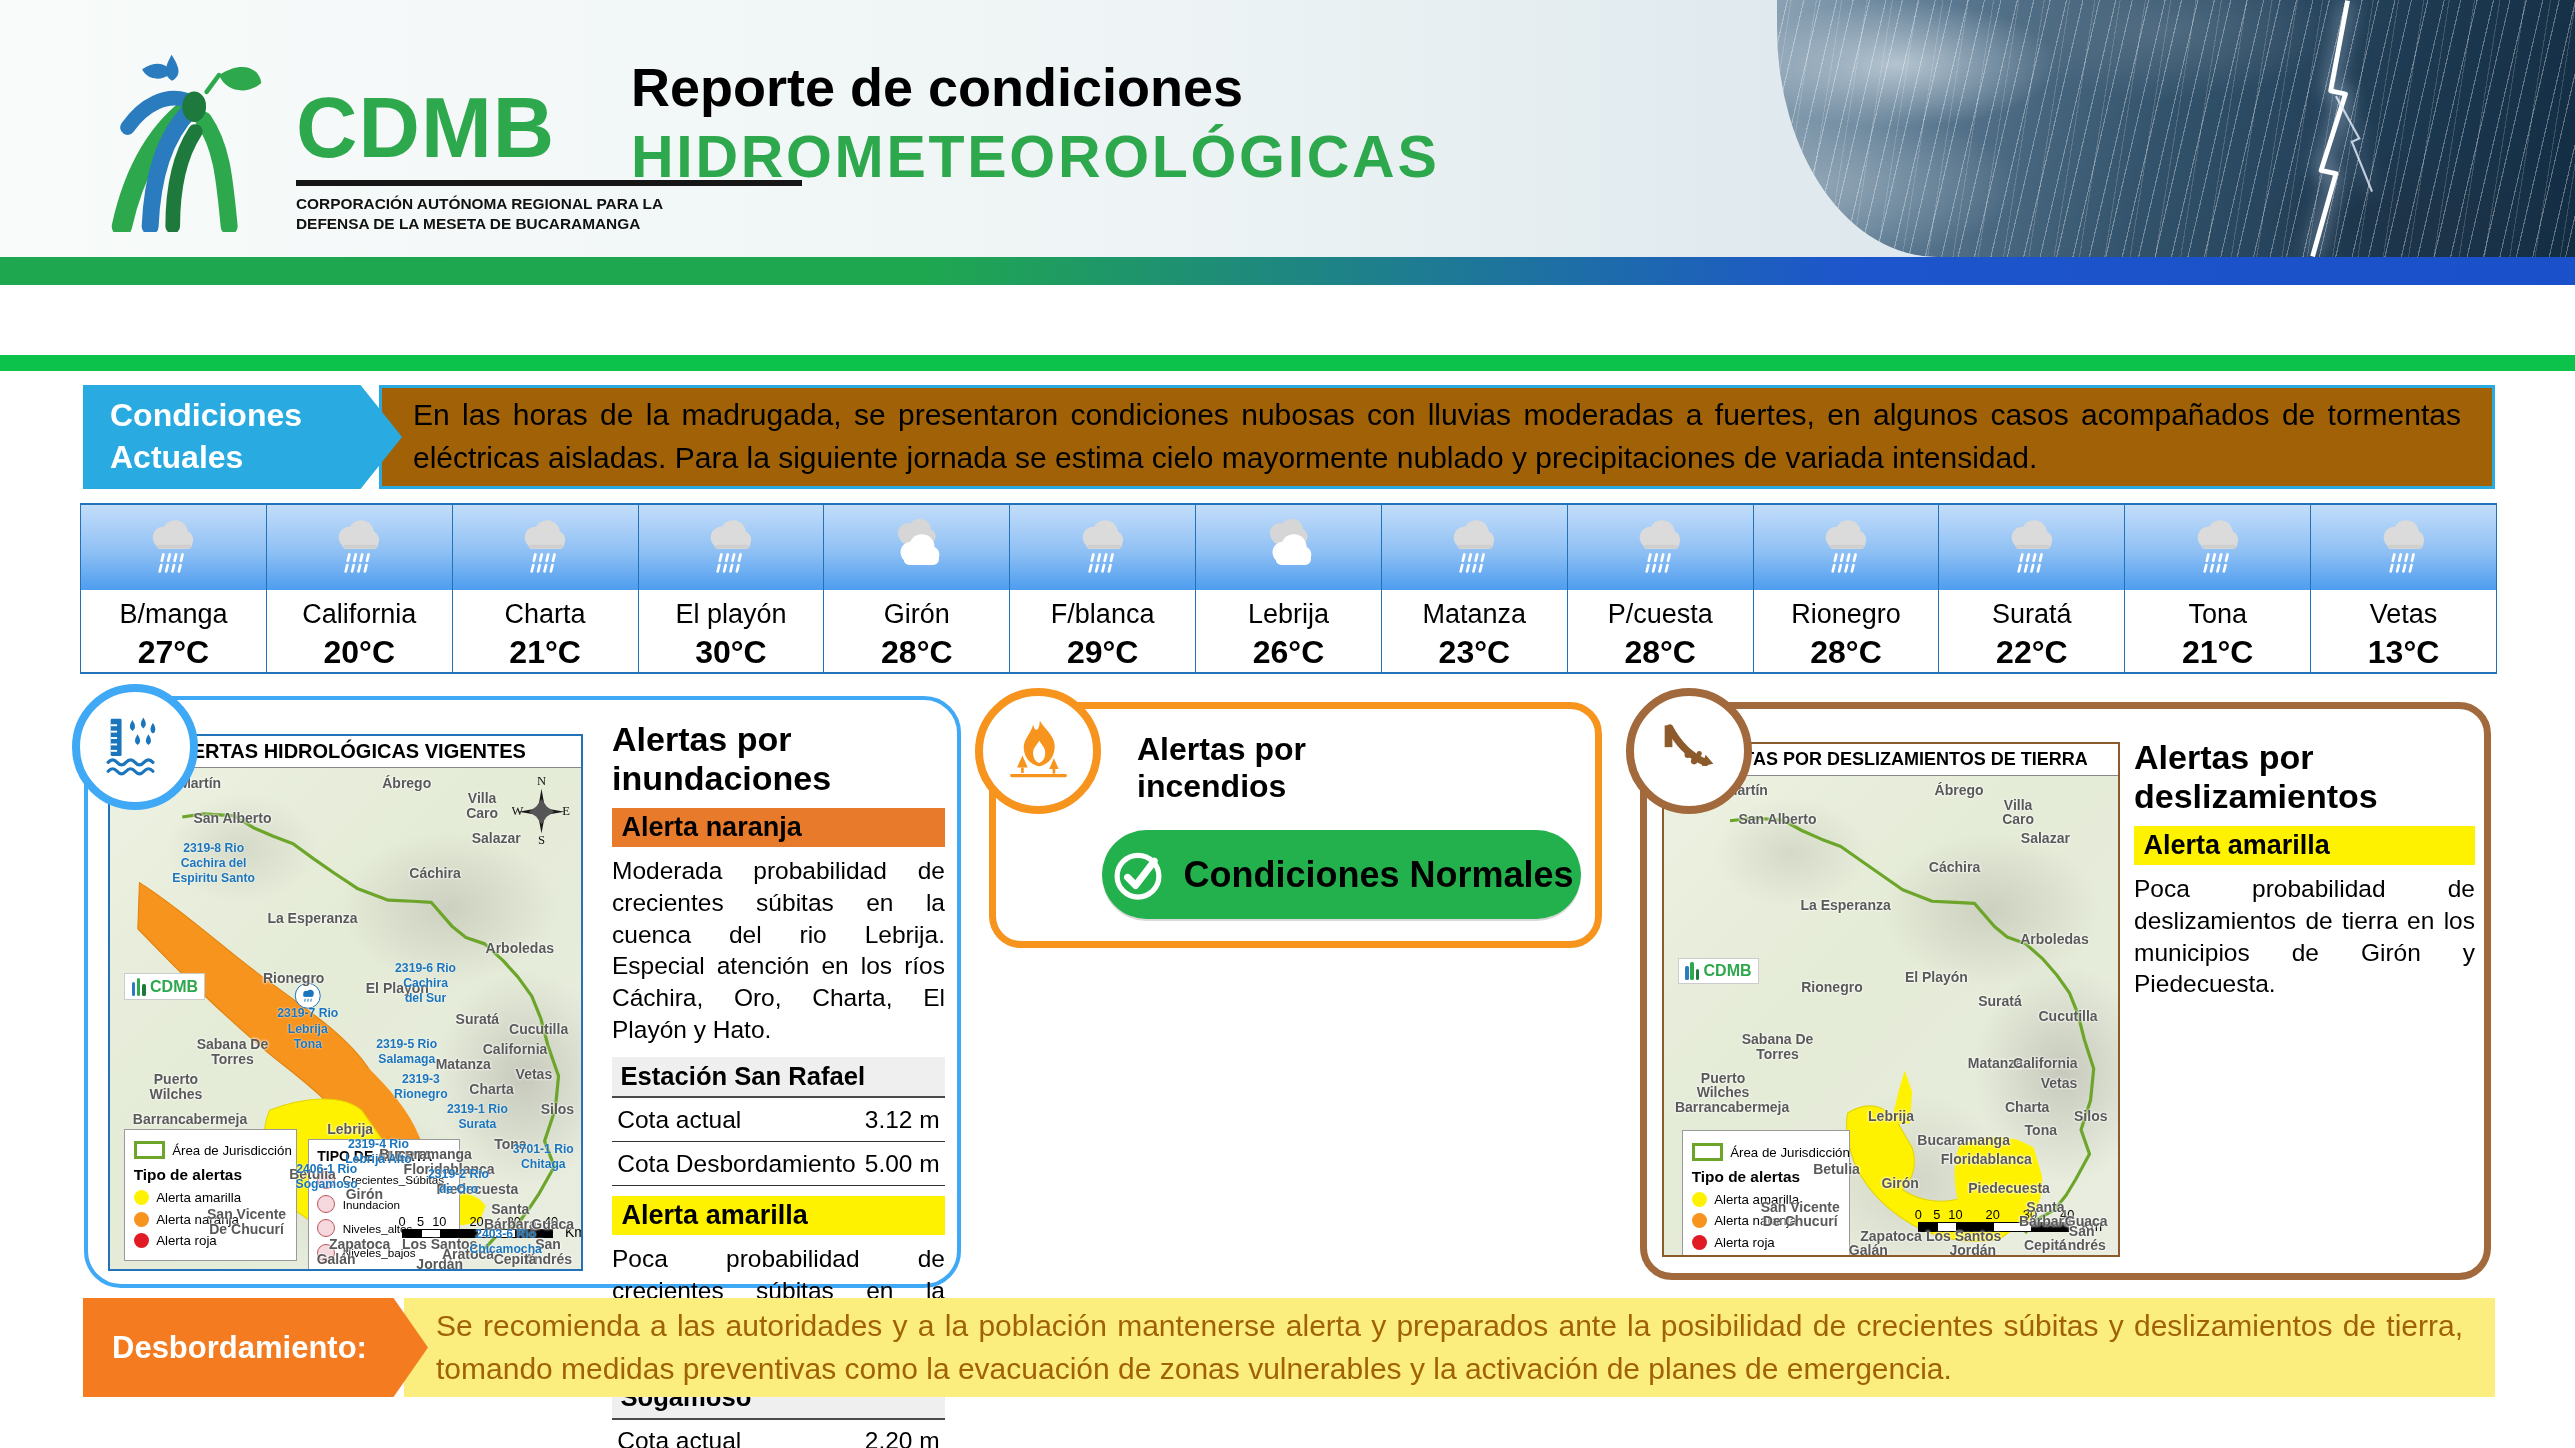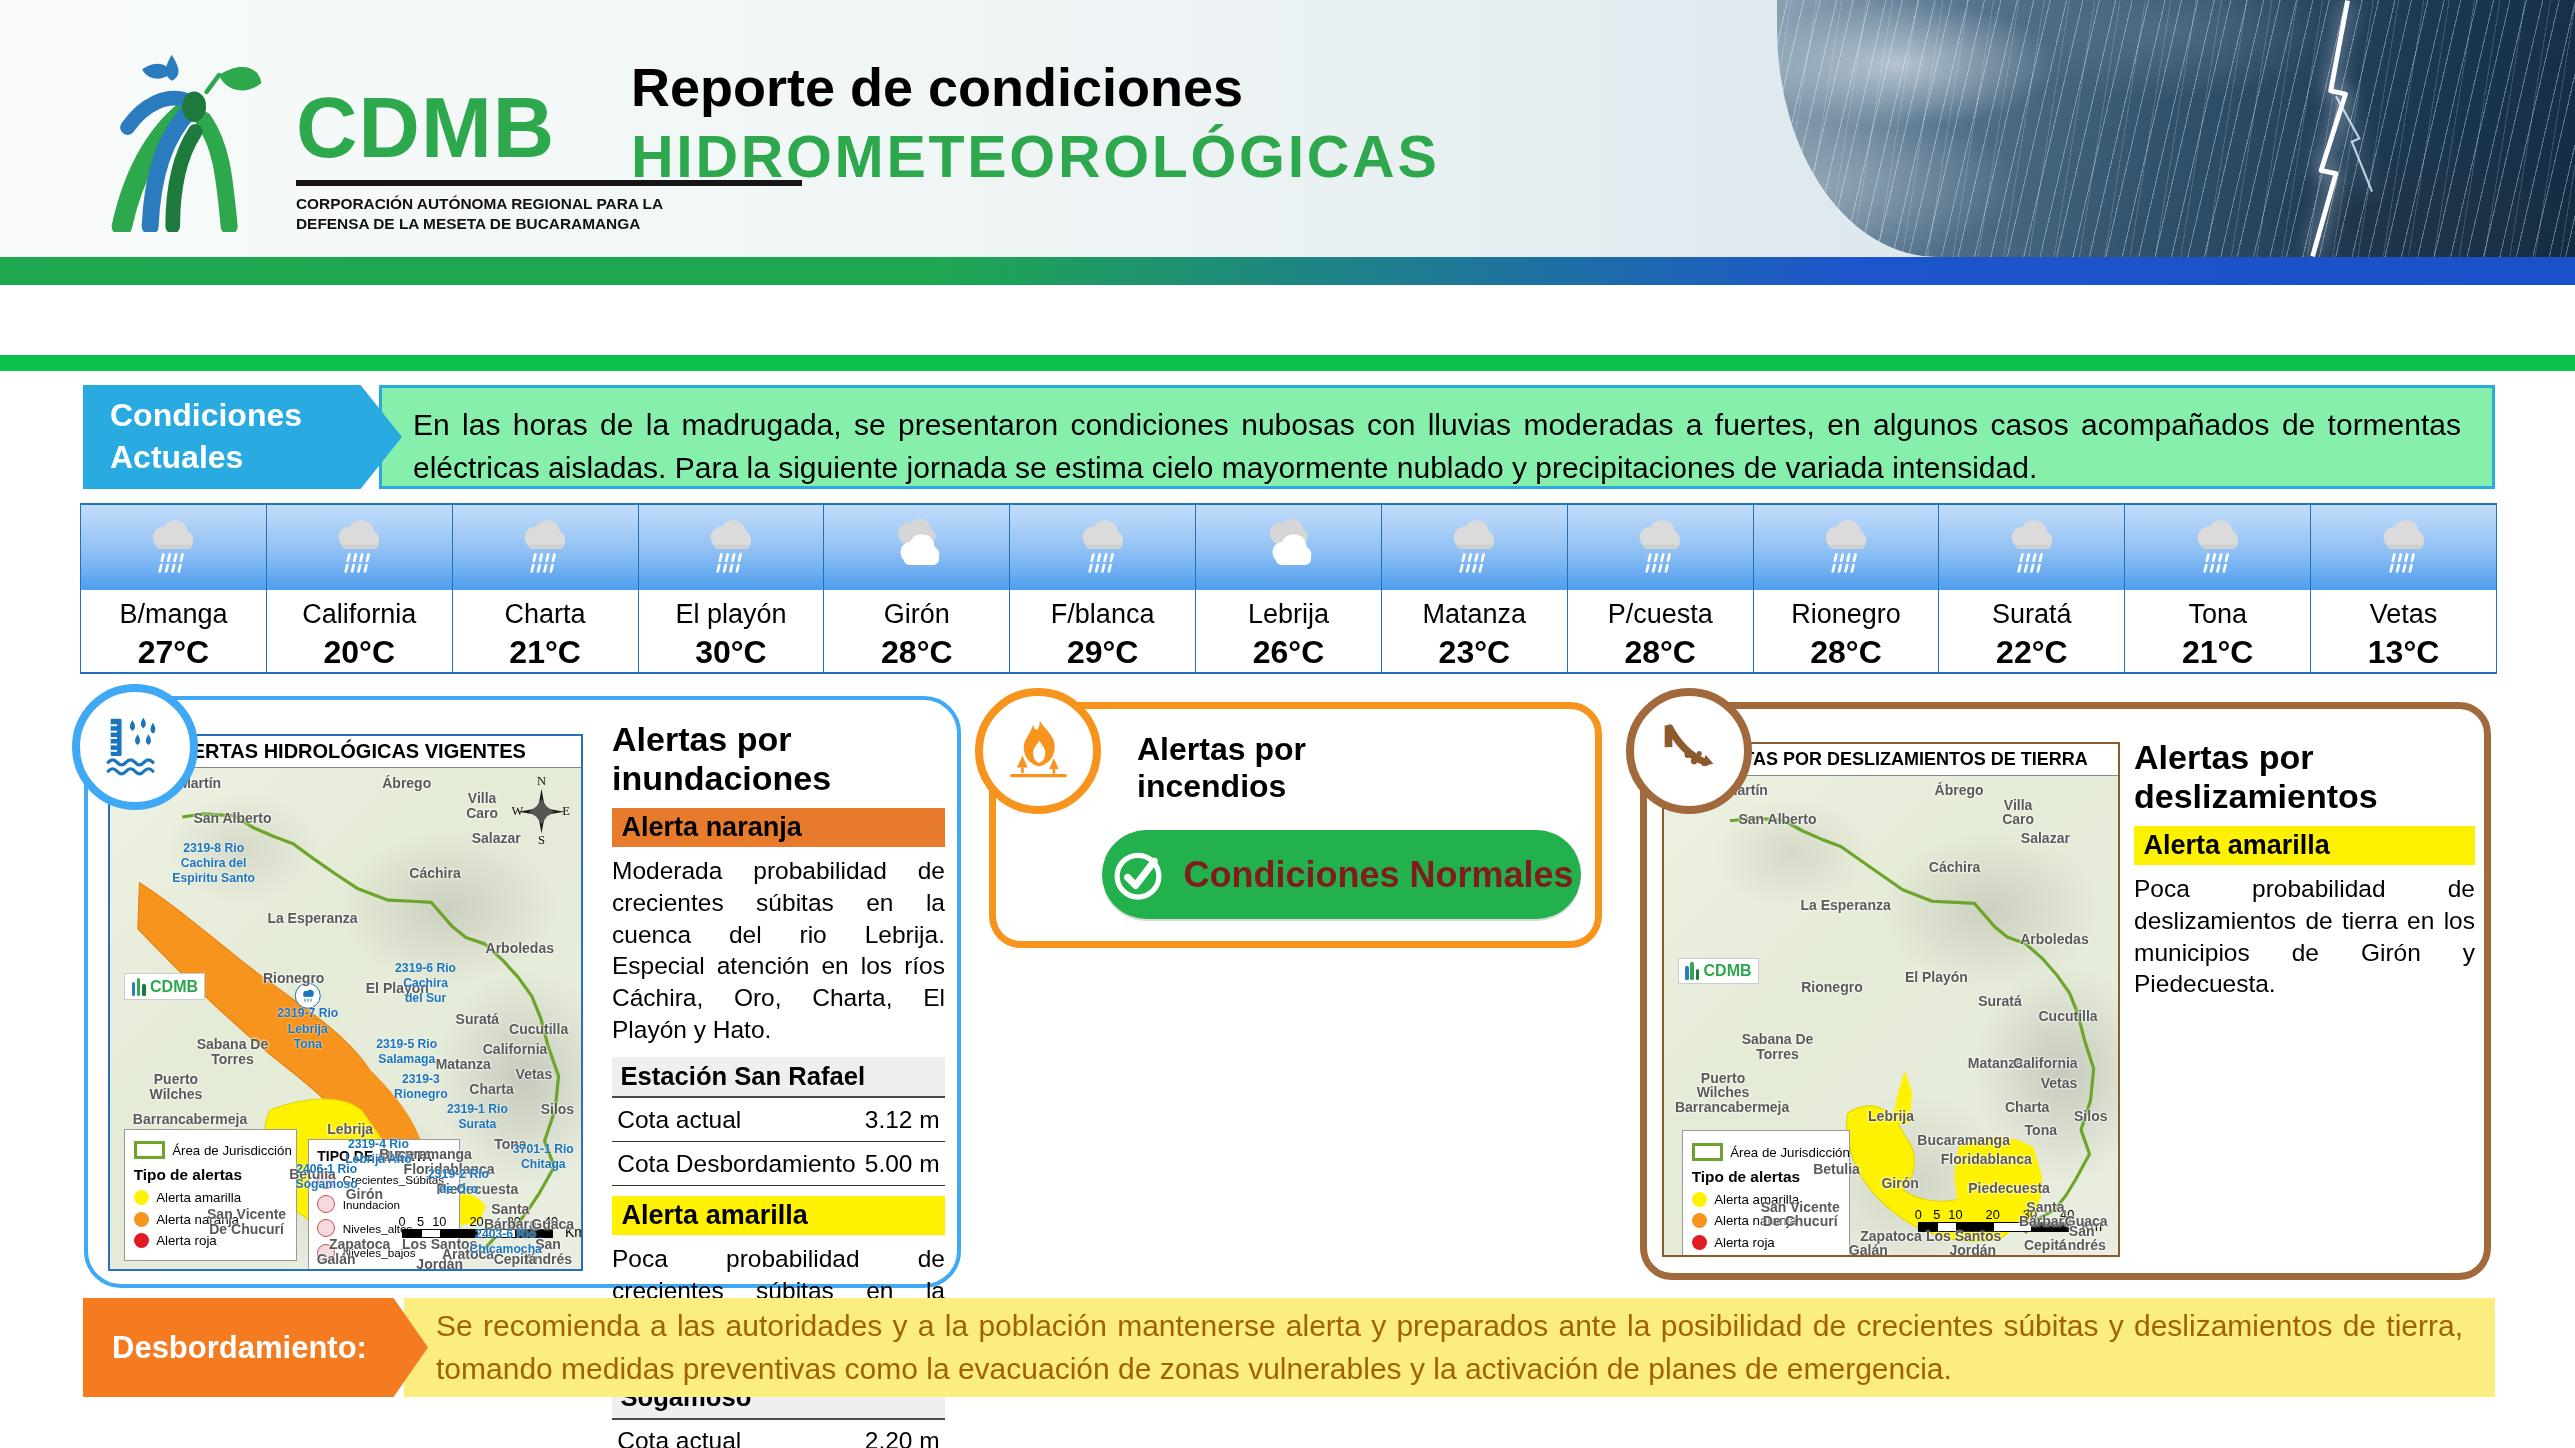--- a/index.html
+++ b/index.html
@@ -25,21 +25,21 @@
 #infobar{position:absolute;top:284px;left:0;width:100%;height:70px;background:#fff}
 #weblabel{position:absolute;left:0;top:-4.3px;width:538px;height:79px;background:#1FA750;clip-path:polygon(0 0,100% 0,89% 100%,0 100%);color:#fff;font-weight:bold;font-size:39px;display:flex;align-items:center;padding-left:85px;box-sizing:border-box}
 #fuente{position:absolute;left:623px;top:50%;transform:translateY(-50%);font-size:25px;color:#000}
 #fuente b{font-weight:bold}
 #reporte{position:absolute;right:125px;top:50%;transform:translateY(-50%);font-size:44px;font-weight:bold;color:#000;white-space:nowrap}
 #reporte .lbl{color:#1877D2;margin-right:12.8px}
 #greenstrip{position:absolute;top:355px;left:0;width:100%;height:16px;background:#0DC24B}
 
 
 #cond-label{position:absolute;left:83px;top:385px;width:319px;height:104px;background:#29ABE2;clip-path:polygon(0 0,87% 0,100% 50%,87% 100%,0 100%);display:flex;flex-direction:column;justify-content:center;padding-left:27px;box-sizing:border-box;color:#fff;font-weight:bold;font-size:32px;line-height:1.3;z-index:2}
-#cond-box{position:absolute;left:379px;top:385px;width:2116px;height:104px;border:3.2px solid #29ABE2;background:#86efac;box-sizing:border-box;display:flex;align-items:flex-start;padding:16px 31px}
+#cond-box{position:absolute;left:379px;top:385px;width:2116px;height:104px;border:3.2px solid #29ABE2;background:#a16207;box-sizing:border-box;display:flex;align-items:center;padding:16px 31px}
 #cond-box .txt{font-size:30px;line-height:1.42;text-align:justify;color:#000}
 
 
 #weather{position:absolute;left:80px;top:503px;width:2417px;height:171px;display:flex;border-top:2.1px solid #2272B9;border-bottom:2.1px solid #2272B9;border-left:1.6px solid #2272B9;box-sizing:border-box}
 .wcol{flex:1;border-right:1.6px solid #2272B9;display:flex;flex-direction:column;background:#fff}
 .wicon{height:85px;background:linear-gradient(#C3DDFA 0%,#8FC0F4 55%,#4E9DEF 100%);display:flex;align-items:center;justify-content:center}
 .wname{font-size:27px;color:#000;text-align:center;margin-top:8.5px;white-space:nowrap}
 .wtemp{font-size:32px;font-weight:bold;color:#000;text-align:center;margin-top:4.3px}
 
 
@@ -55,21 +55,21 @@
 .boxtitle{font-size:34px;font-weight:bold;color:#000;line-height:1.15;margin:0}
 .band{font-size:27px;font-weight:bold;color:#000;padding:4.3px 9.6px;margin:9.6px 0 7.5px}
 .band.orange{background:#E87A2B}
 .band.yellow{background:#FFF200}
 .para{font-size:24.5px;line-height:1.3;text-align:justify;color:#000;margin:7.5px 0 5.3px}
 .station{font-size:25.6px;font-weight:bold;background:#EFEFEF;padding:5.3px 8.5px;border-bottom:2.1px solid #4a4a4a;margin-top:10.6px}
 .trow{display:flex;justify-content:space-between;font-size:24.5px;color:#000;padding:7.5px 5.3px;border-bottom:1.6px solid #333}
 
 #floods-text{position:absolute;left:524px;top:20px;width:333px}
 #fires-title{position:absolute;left:141px;top:22.4px}
-.fire-btn{position:absolute;left:106px;top:121px;width:479px;height:89px;background:#23B14D;border-radius:45px;color:#7f1d1d;font-weight:bold;font-size:36px;display:flex;align-items:center;justify-content:center;gap:16px;box-shadow:0 2.1px 0 rgba(0,0,0,.15)}
+.fire-btn{position:absolute;left:106px;top:121px;width:479px;height:89px;background:#23B14D;border-radius:45px;color:#000000;font-weight:bold;font-size:36px;display:flex;align-items:center;justify-content:center;gap:16px;box-shadow:0 2.1px 0 rgba(0,0,0,.15)}
 #slides-text{position:absolute;left:487px;top:29px;width:341px}
 
 
 .map{position:absolute;background:#fff;border:2.1px solid #2272B9;box-sizing:border-box}
 #map-floods{left:20px;top:34px;width:475px;height:537px}
 #map-slides{left:15px;top:33px;width:458px;height:515px;border-color:#8C5A2B}
 .map-title{height:31px;display:flex;align-items:center;justify-content:center;font-weight:bold;font-size:20px;color:#000;background:#fff;border-bottom:1.1px solid #888;white-space:nowrap}
 .map-body{position:relative;width:100%;height:calc(100% - 32px);overflow:hidden;background:linear-gradient(135deg,#EDF1E2 0%,#E4EBD6 40%,#E9EDE0 100%)}
 .map-body .terrain{position:absolute;inset:0;background:radial-gradient(181px 128px at 72% 28%,rgba(160,158,148,.35),transparent 60%),radial-gradient(149px 181px at 88% 62%,rgba(150,150,140,.4),transparent 60%),radial-gradient(128px 91px at 28% 16%,rgba(168,172,155,.3),transparent 60%),radial-gradient(160px 138px at 55% 85%,rgba(160,160,148,.3),transparent 65%)}
 .map-svg{position:absolute;inset:0;width:100%;height:100%}

